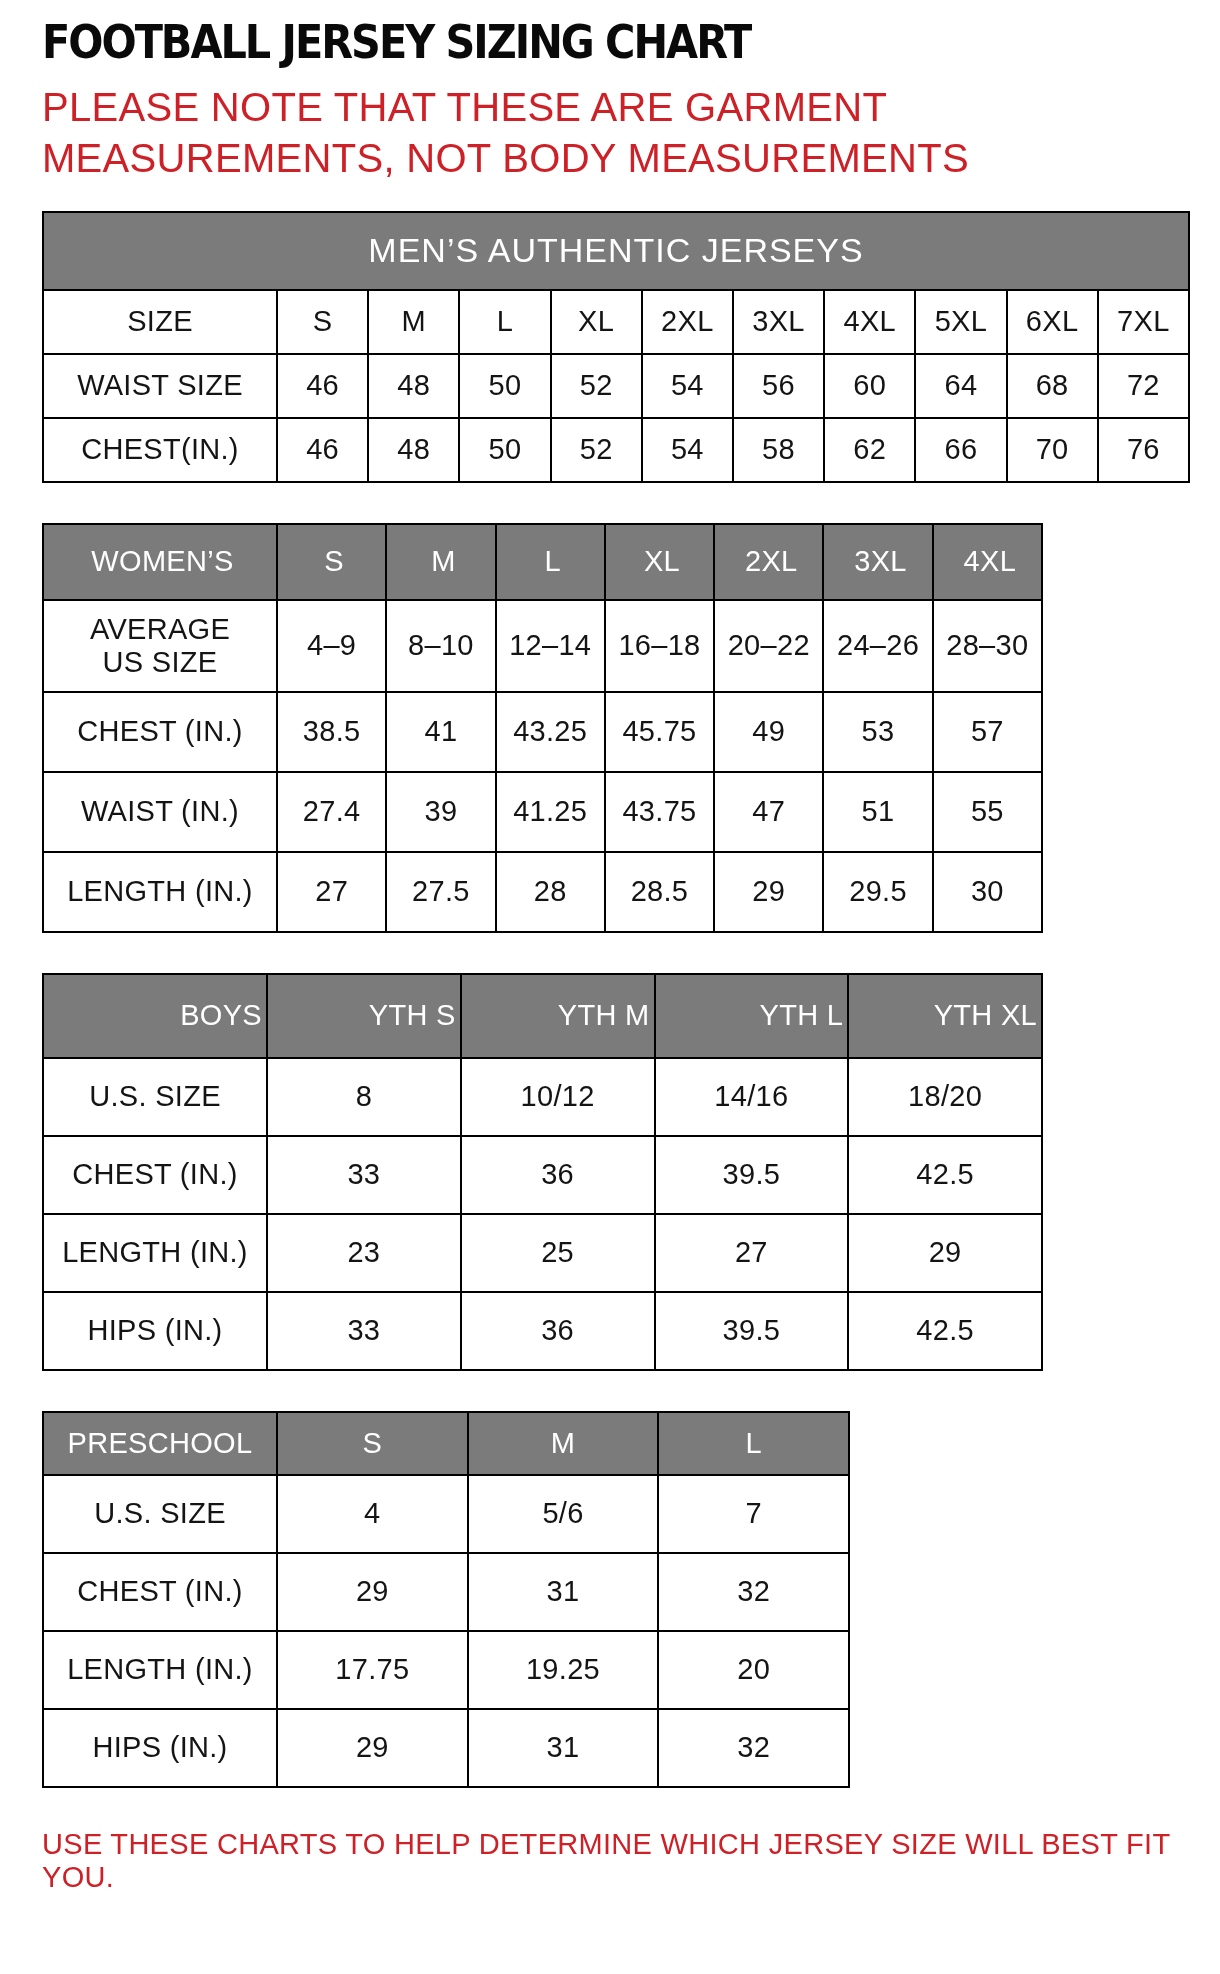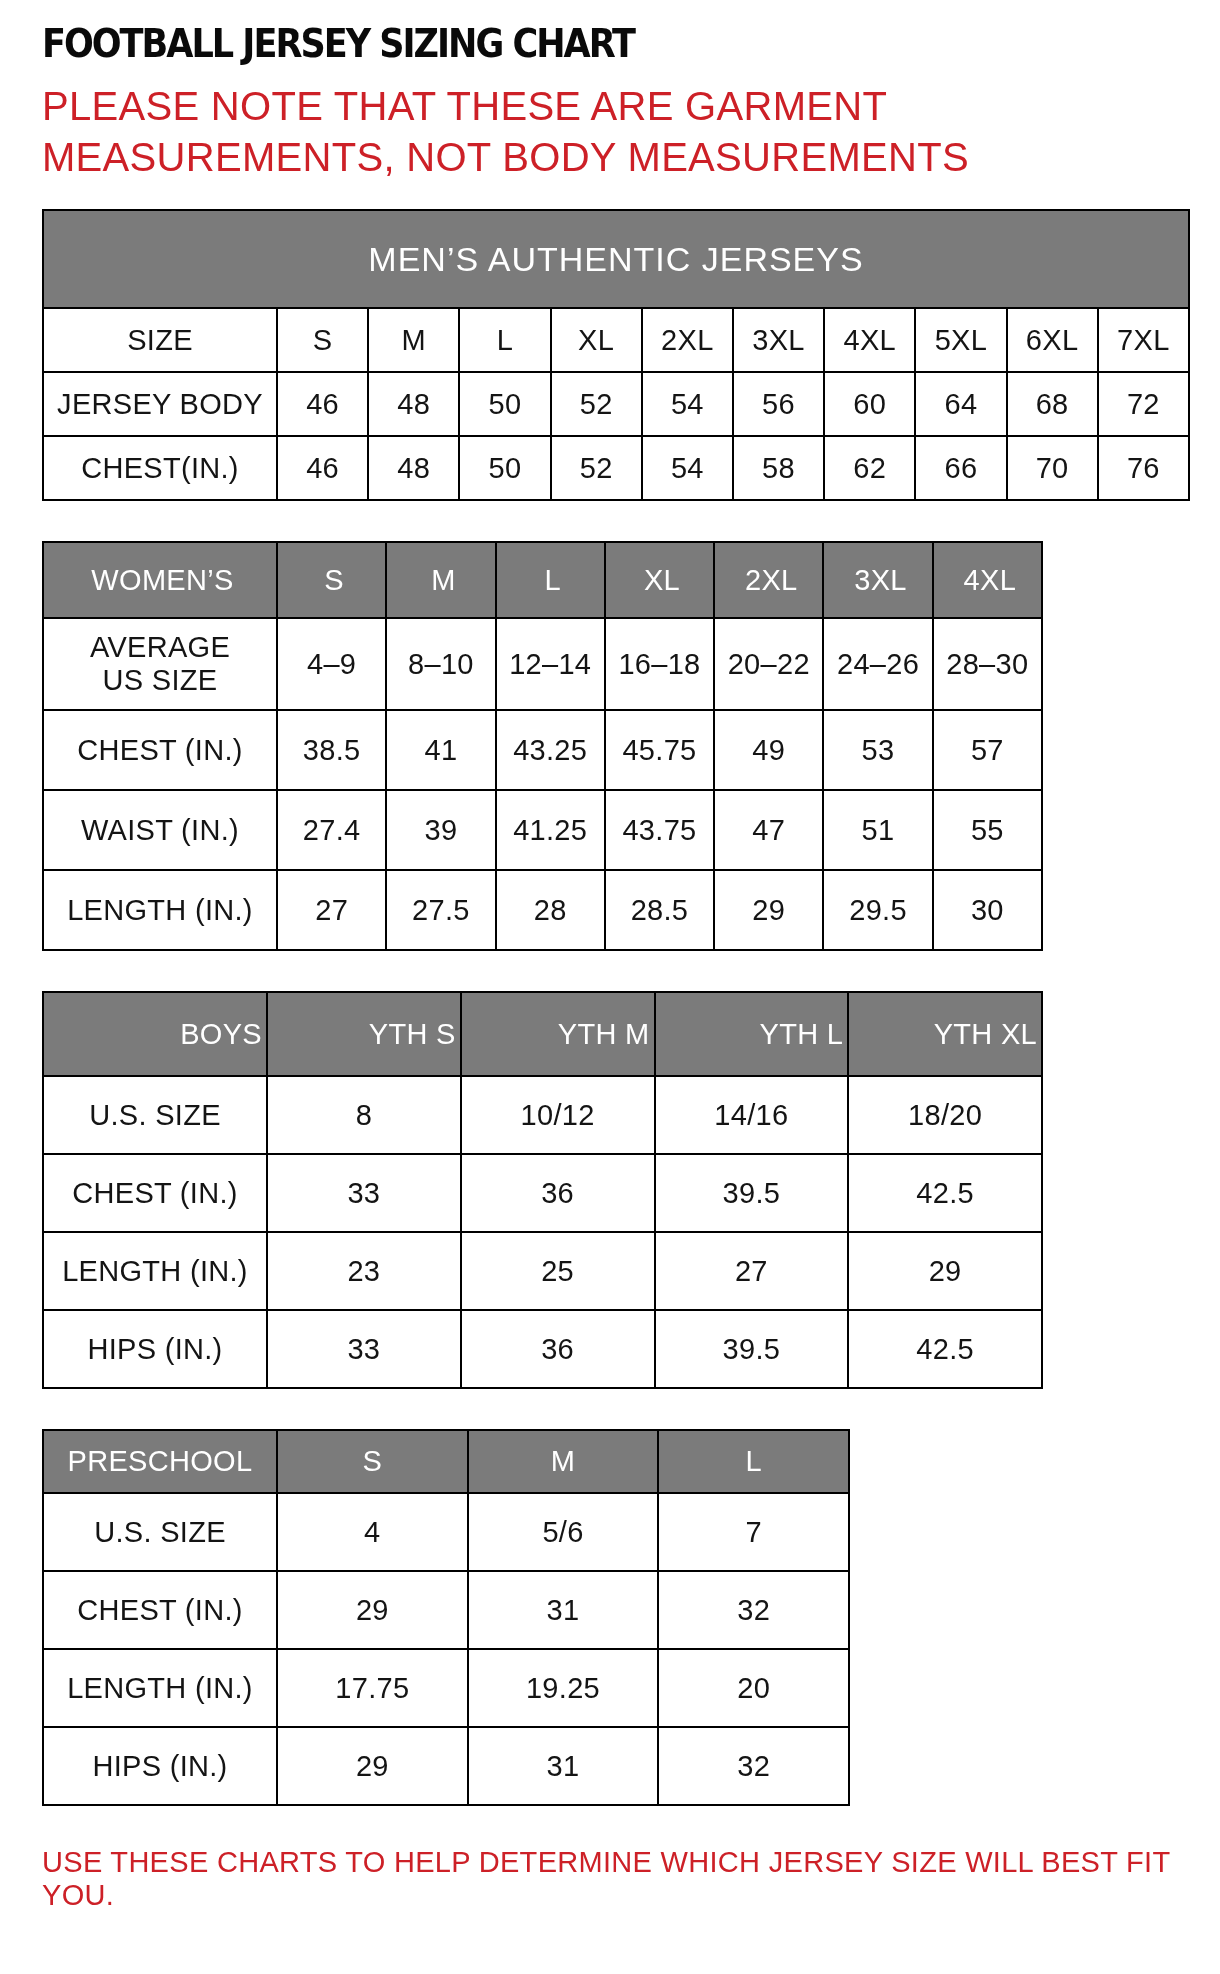--- a/index.html
+++ b/index.html
@@ -10,23 +10,23 @@
   }
   *{ box-sizing:border-box; }
   html,body{ margin:0; padding:0; background:#ffffff; }
   body{
     width:1220px; min-height:1974px;
     font-family:"Liberation Sans","DejaVu Sans",sans-serif;
     color:var(--ink);
     padding:14px 28px 18px 42px;
   }
   .page-title{
-    margin:10px 0 16px 0;
+    margin:4px 0 16px 0;
     font-family:"DejaVu Sans","Liberation Sans",sans-serif;
-    font-size:39px; line-height:1.05;
+    font-size:46px; line-height:1.05;
     font-weight:800; font-stretch:condensed;
     letter-spacing:-2px;
     color:#0a0a0a;
   }
   .note{
     color:var(--red);
     font-size:40px; line-height:1.28;
     max-width:930px;
     margin:0 0 26px 0;
     letter-spacing:0.3px;
@@ -51,21 +51,21 @@
     color:#ffffff;
   }
   .size-table th.row-label{
     background:#ffffff;
     color:var(--ink);
     white-space:pre-line;
   }
   
   .tbl-mens{ width:1148px; }
   .tbl-mens col.label-col{ width:234px; }
-  .tbl-mens thead th{ height:98px; font-size:34px; letter-spacing:1px; }
+  .tbl-mens thead th{ height:78px; font-size:34px; letter-spacing:1px; }
   .tbl-mens tbody th,.tbl-mens tbody td{ height:64px; }
   
   .tbl-womens{ width:1001px; }
   .tbl-womens col.label-col{ width:234px; }
   .tbl-womens thead th{ height:76px;padding-left:9px; }
   .tbl-womens tbody th,.tbl-womens tbody td{ height:80px; }
   .tbl-womens tbody tr:first-child th,.tbl-womens tbody tr:first-child td{ height:92px; }
   
   .tbl-boys{ width:1001px; }
   .tbl-boys col.label-col{ width:224px; }
@@ -120,21 +120,21 @@
           <td>L</td>
           <td>XL</td>
           <td>2XL</td>
           <td>3XL</td>
           <td>4XL</td>
           <td>5XL</td>
           <td>6XL</td>
           <td>7XL</td>
         </tr>
         <tr>
-          <th class="row-label" scope="row">JERSEY BODY</th>
+          <th class="row-label" scope="row">WAIST SIZE</th>
           <td>46</td>
           <td>48</td>
           <td>50</td>
           <td>52</td>
           <td>54</td>
           <td>56</td>
           <td>60</td>
           <td>64</td>
           <td>68</td>
           <td>72</td>

